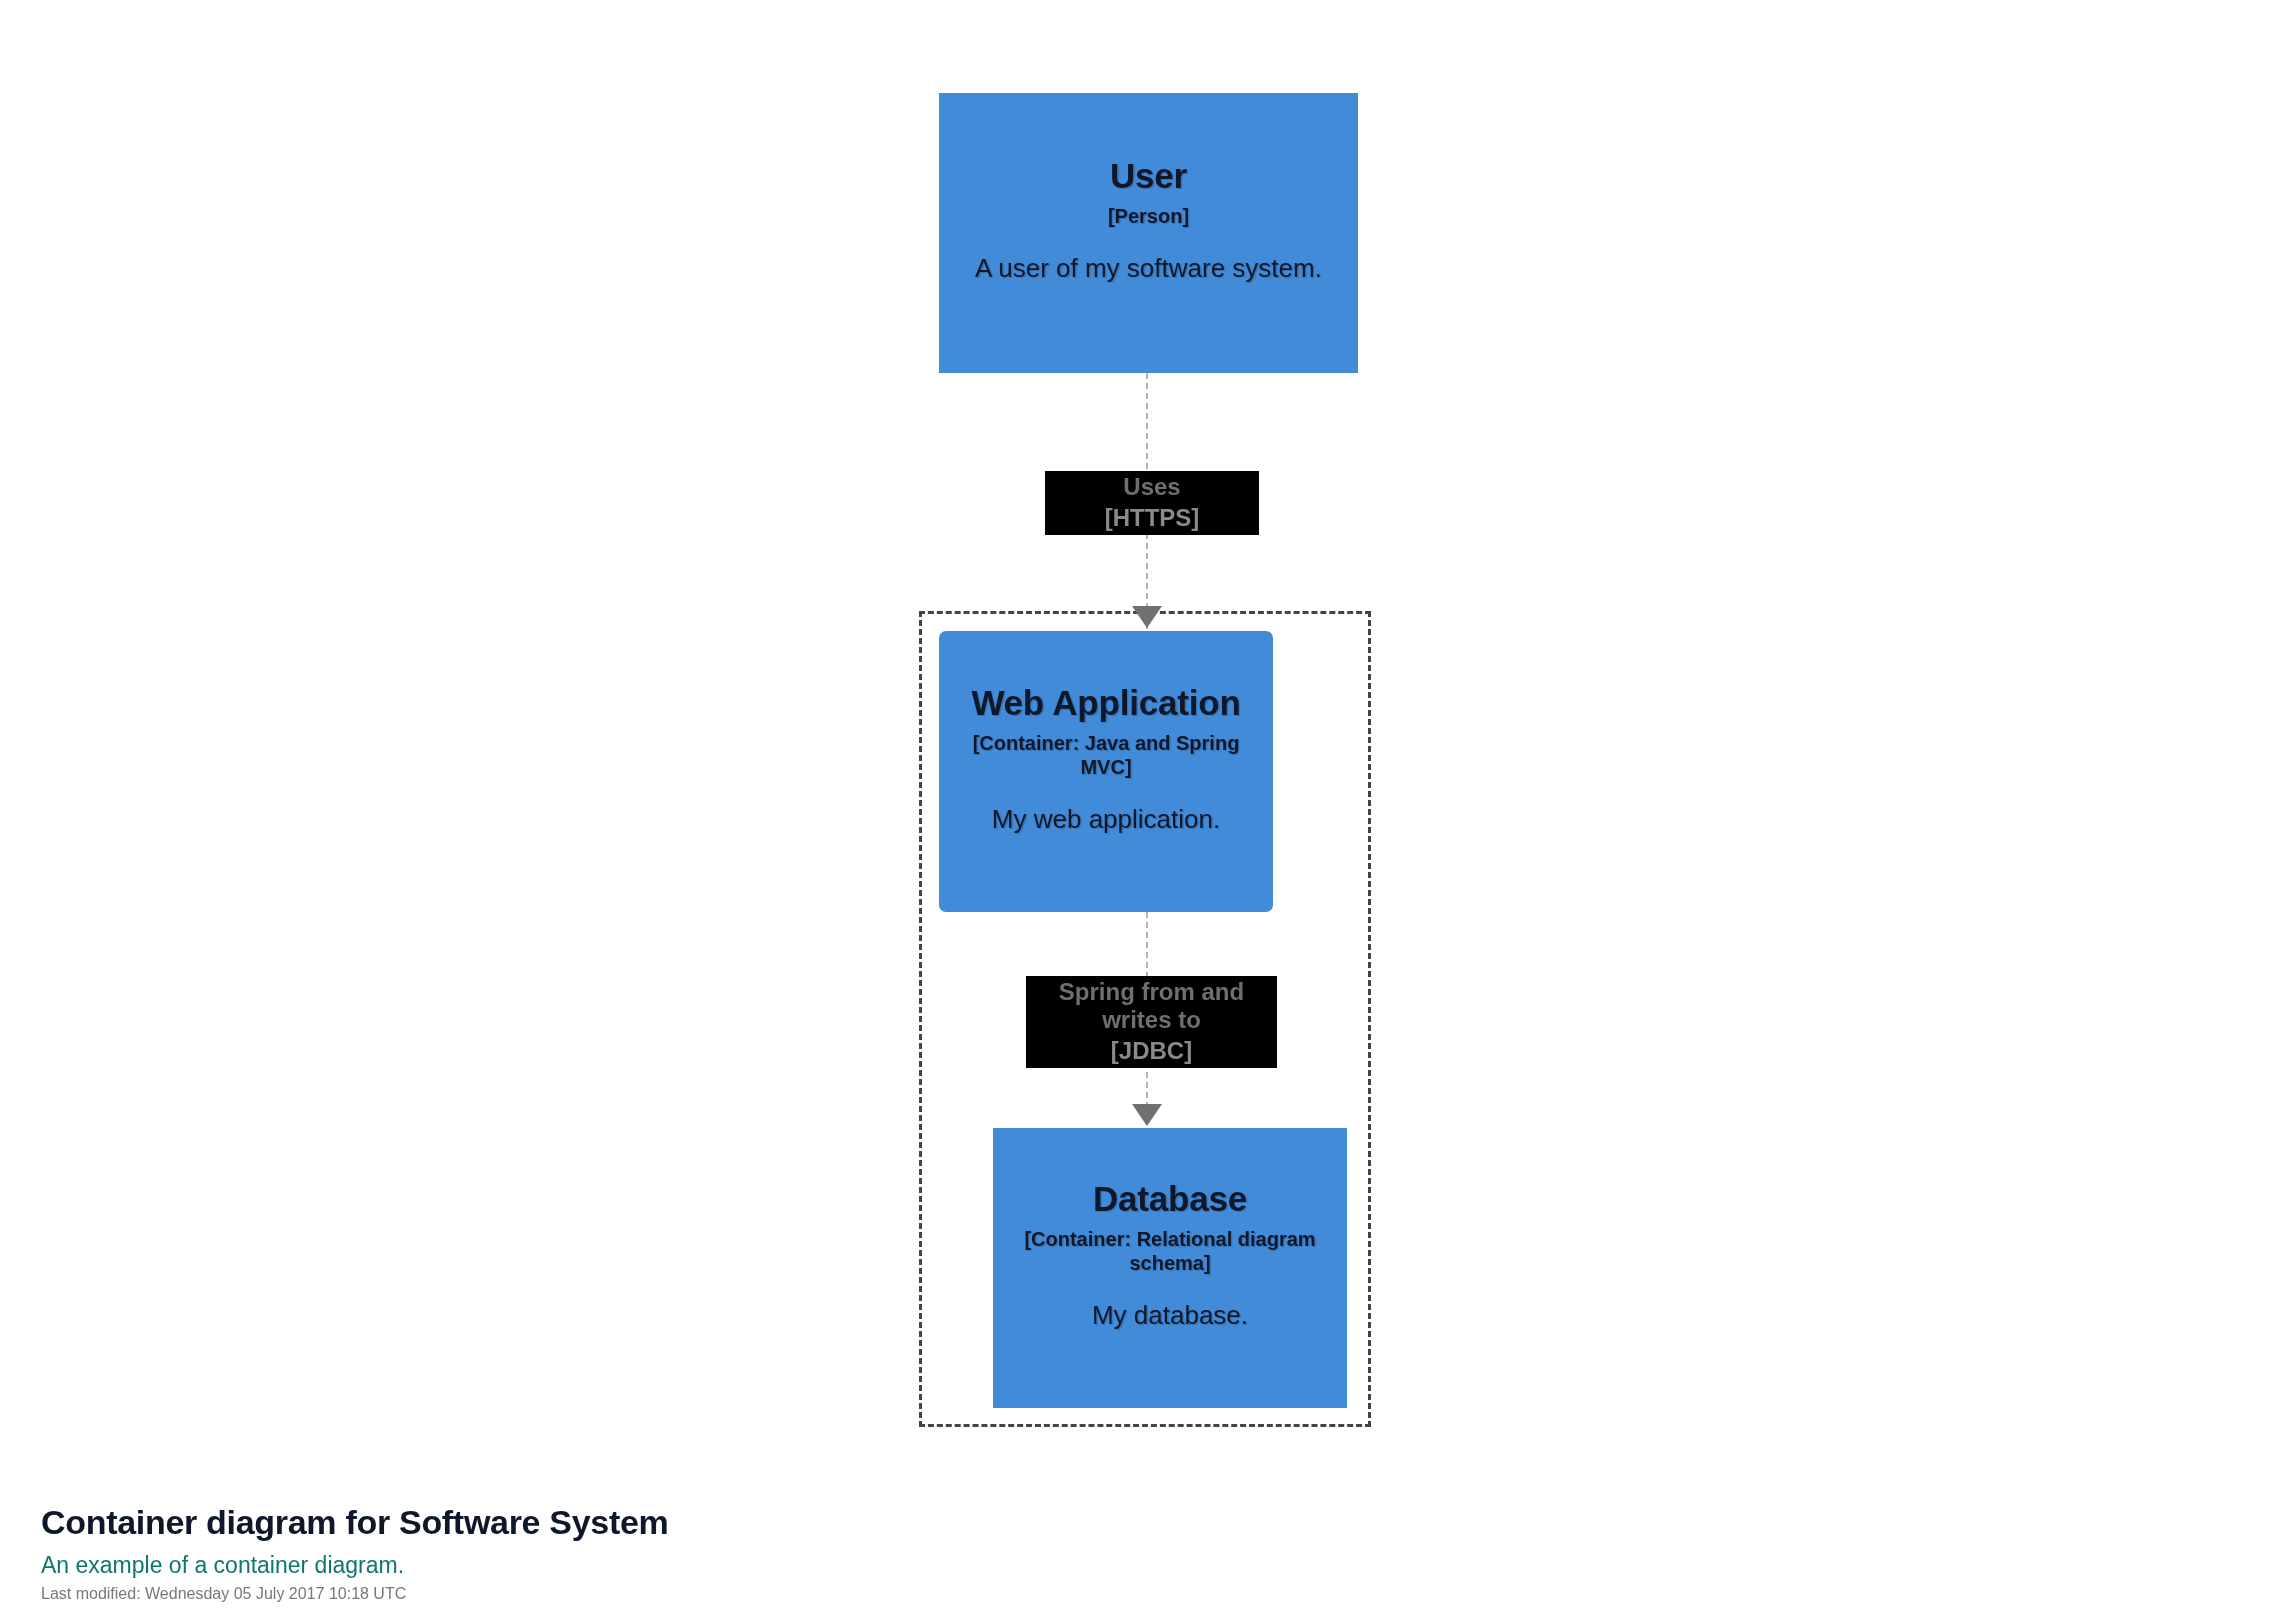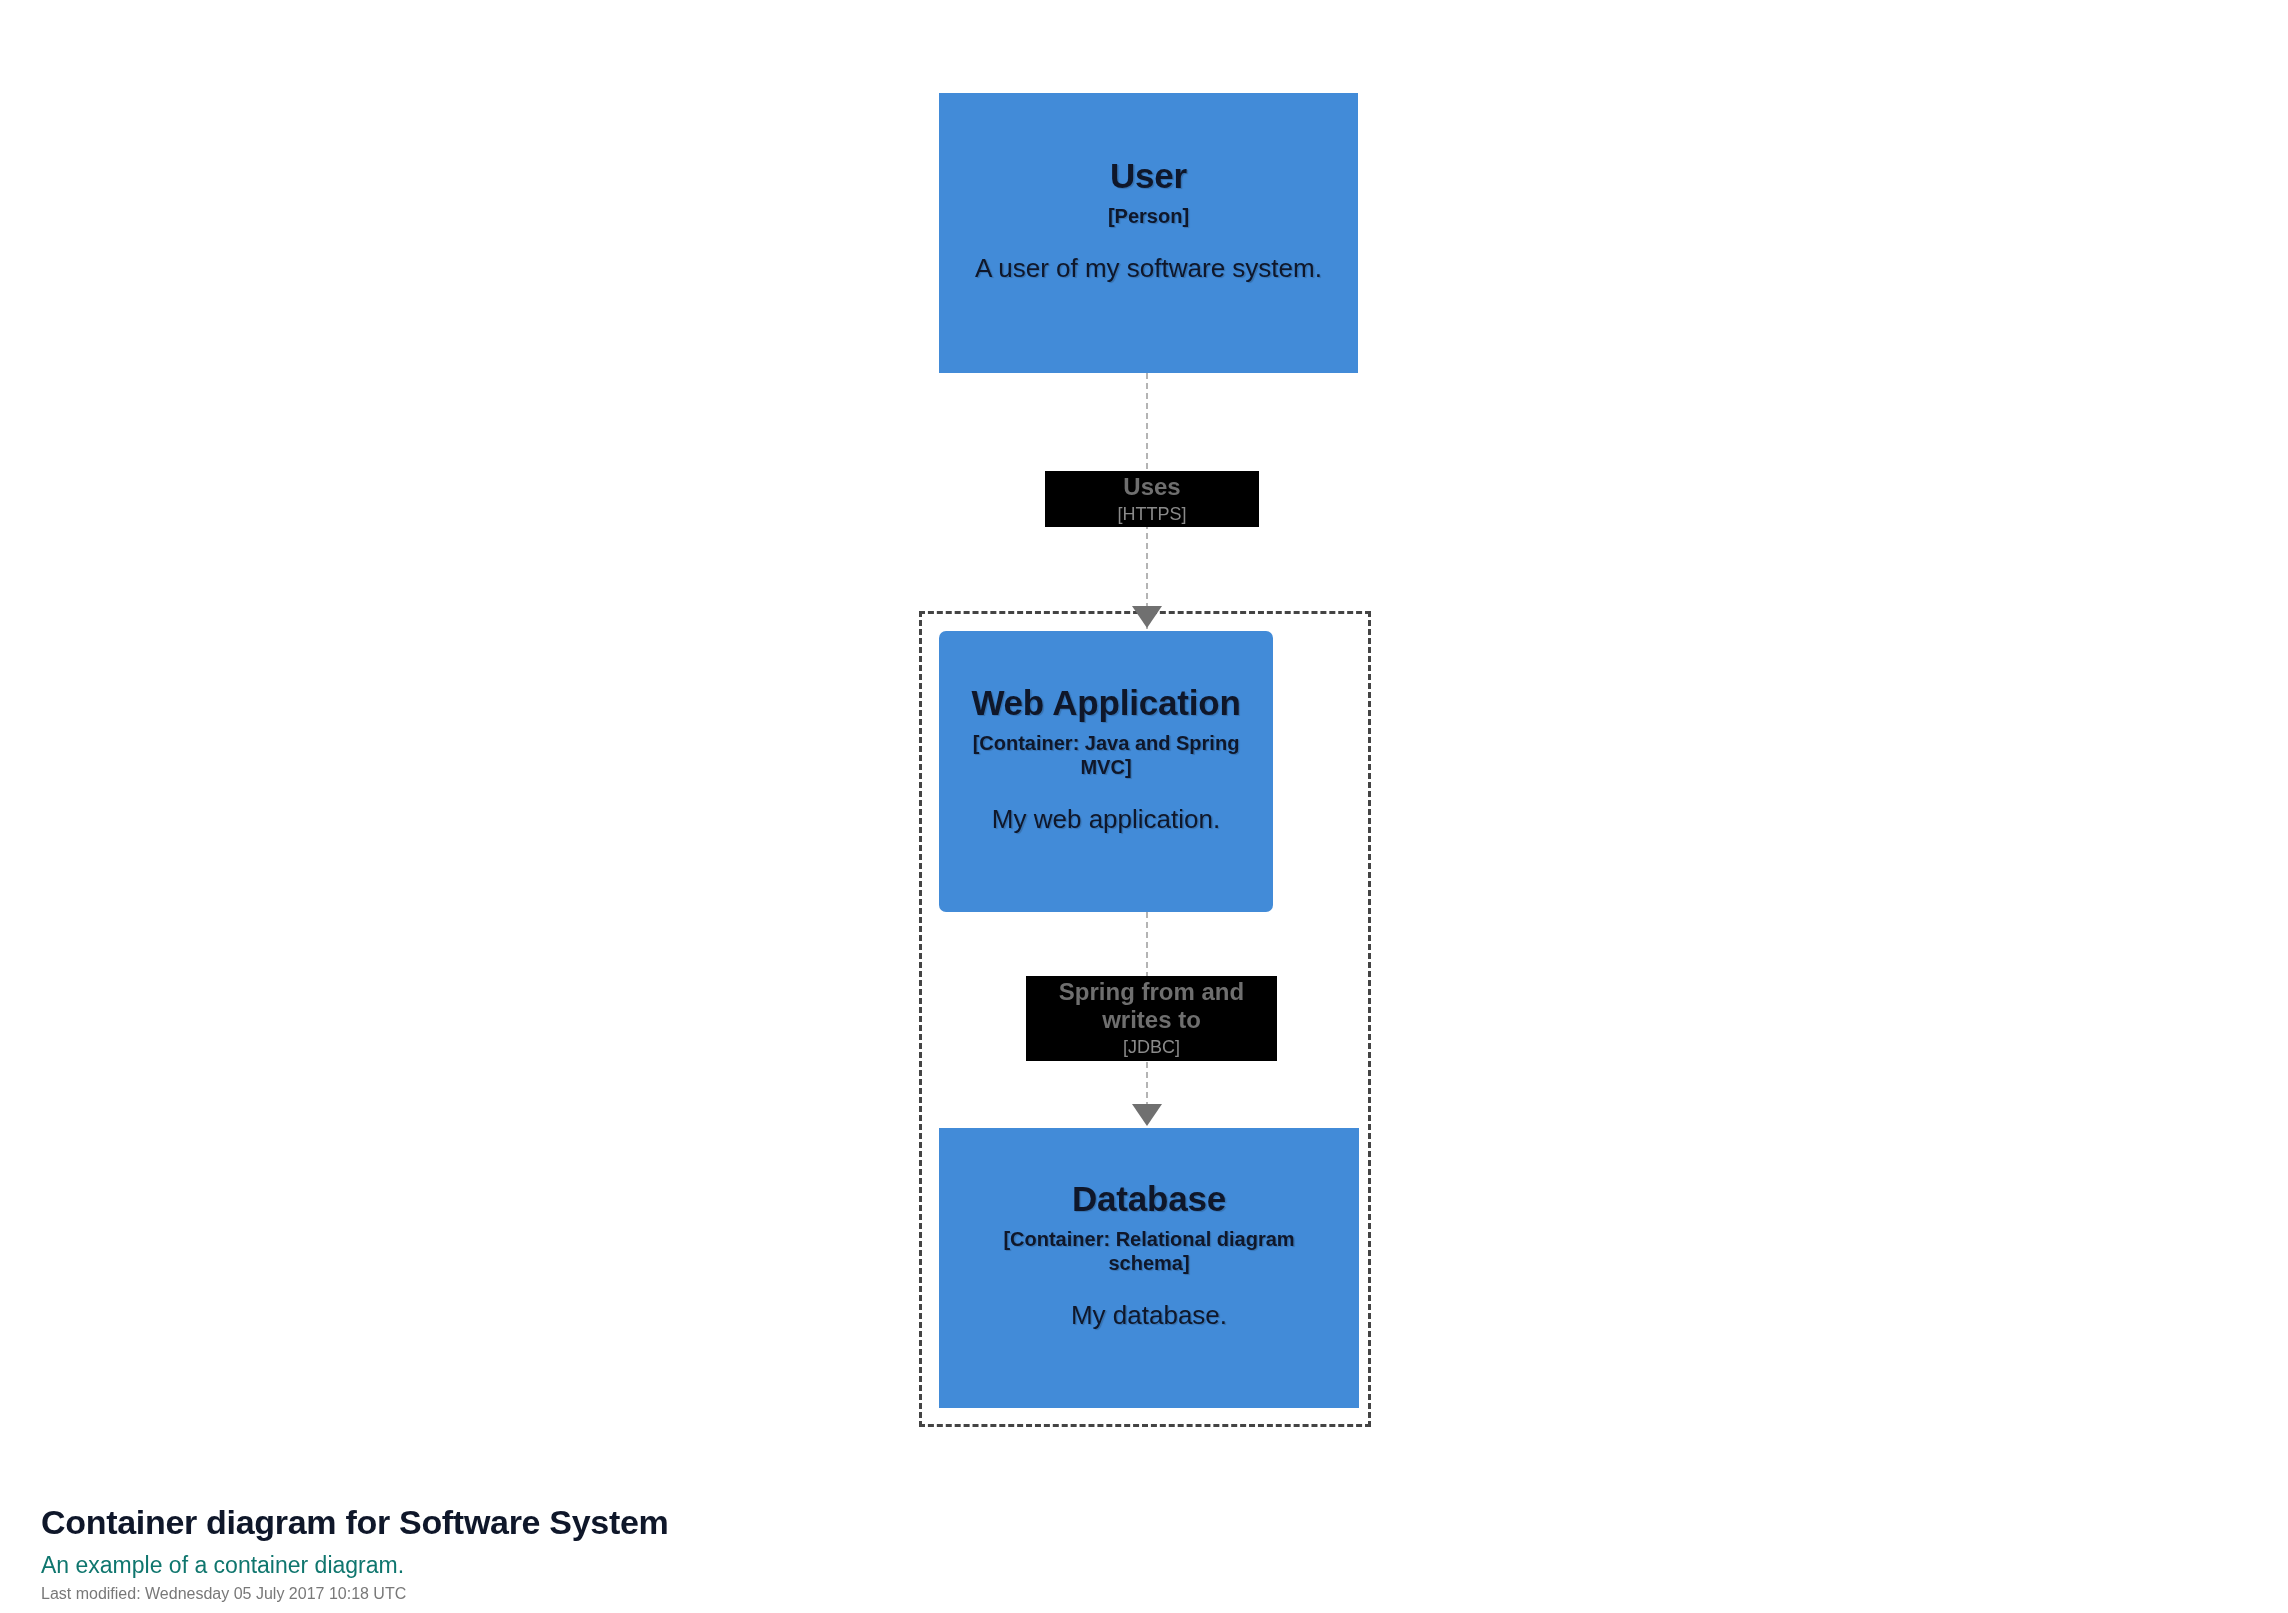--- a/index.html
+++ b/index.html
@@ -98,22 +98,22 @@
     background: #000000;
     padding: 1.8px 5.5px;
   }
   .rel-label .r-desc {
     font-size: 24px;
     font-weight: bold;
     line-height: 1.18;
     color: #6f6f6f;
   }
   .rel-label .r-tech {
-    font-size: 18px;
-    font-weight: normal;
+    font-size: 24px;
+    font-weight: bold;
     line-height: 1.2;
     color: #8a8a8a;
     margin-top: 2.8px;
   }
 
   
   .caption {
     position: absolute;
     left: 41px;
     top: 1503px;
@@ -169,21 +169,21 @@
     </div>
   </div>
 
   <div class="rel-line" style="left:1146px; top:912px; height:196px;"></div>
   <div class="rel-arrow" style="left:1132px; top:1104px;"></div>
   <div class="rel-label" style="left:1026px; top:976px; width:240px;">
     <div class="r-desc">Spring from and writes to</div>
     <div class="r-tech">[JDBC]</div>
   </div>
 
-  <div class="node" style="left:939px; top:1128px; width:420px; height:280px;">
+  <div class="node" style="left:993px; top:1128px; width:354px; height:280px;">
     <div class="node-inner">
       <div class="n-name">Database</div>
       <div class="n-type">[Container: Relational diagram schema]</div>
       <div class="n-desc">My database.</div>
     </div>
   </div>
 
   <div class="caption">
     <div class="cap-title">Container diagram for Software System</div>
     <div class="cap-desc">An example of a container diagram.</div>

